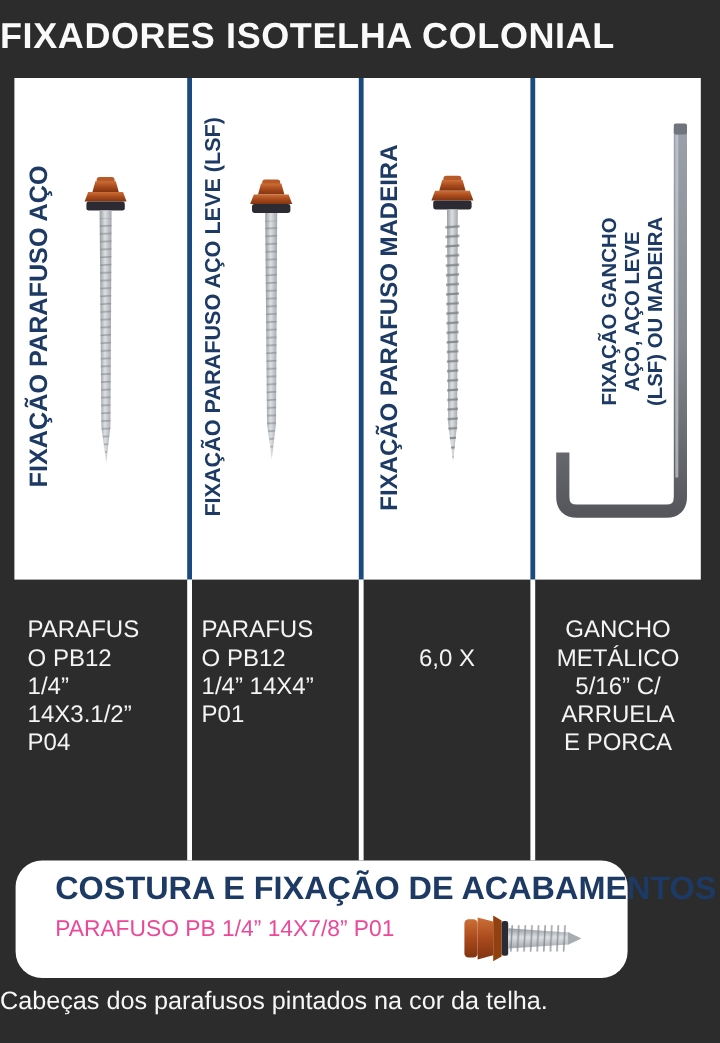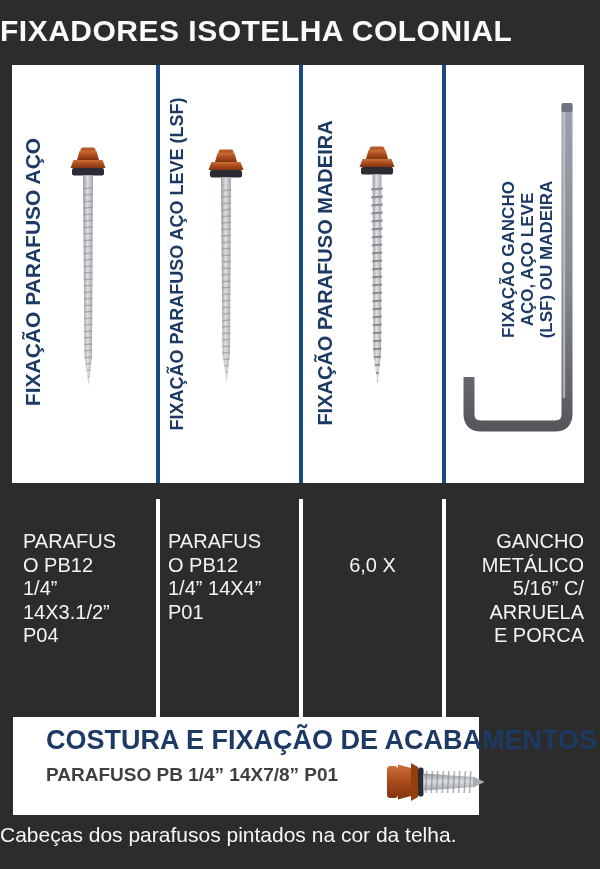--- a/index.html
+++ b/index.html
@@ -18,32 +18,32 @@
   #lab2{width:360px;height:24px;line-height:24px;font-size:18px;left:-15px;top:187px;}
   #lab3{width:310px;height:24px;line-height:24px;font-size:20px;left:158px;top:196px;}
   #lab4{width:200px;height:57px;font-size:17px;line-height:19px;left:415px;top:166px;}
 
   .screw{position:absolute;width:40px;height:250px;}
   #screw1{left:56px;top:81px;}
   #screw2{left:194px;top:83px;}
   #screw3{left:345px;top:80px;}
   #hook{position:absolute;left:443px;top:35px;width:130px;height:340px;}
 
-  .desc{position:absolute;left:0;top:499px;width:600px;height:234px;}
+  .desc{position:absolute;left:0;top:483px;width:600px;height:234px;}
   .wdiv{position:absolute;top:0;width:4px;height:234px;background:#ffffff;}
   .cell{position:absolute;top:0;height:234px;box-sizing:border-box;padding-top:31px;
         color:#f4f4f4;font-size:20px;line-height:23.5px;}
   .c1{left:12px;width:144px;padding-left:11px;}
   .c2{left:160px;width:139px;padding-left:8px;}
   .c3{left:303px;width:139px;text-align:center;margin-top:24px;}
-  .c4{left:446px;width:138px;text-align:right;}
+  .c4{left:446px;width:138px;text-align:center;}
 
-  .bar{position:absolute;left:13px;top:717px;width:466px;height:98px;background:#ffffff;}
+  .bar{position:absolute;left:13px;top:717px;width:510px;height:98px;background:#ffffff;border-radius:22px;}
   .bar-title{position:absolute;left:33px;top:8px;font-size:27px;font-weight:bold;color:#1d3a64;white-space:nowrap;}
-  .bar-sub{position:absolute;left:33px;top:47px;font-size:19px;font-weight:bold;color:#404040;white-space:nowrap;}
+  .bar-sub{position:absolute;left:33px;top:47px;font-size:19px;font-weight:normal;color:#ec4899;white-space:nowrap;}
   #screwH{position:absolute;left:372px;top:42px;width:105px;height:46px;}
 
   .caption{position:absolute;left:0;top:823px;width:600px;
            color:#f6f6f6;font-size:21px;}
 </style>
 </head>
 <body>
 
 <svg width="0" height="0" style="position:absolute" aria-hidden="true">
   <defs>

